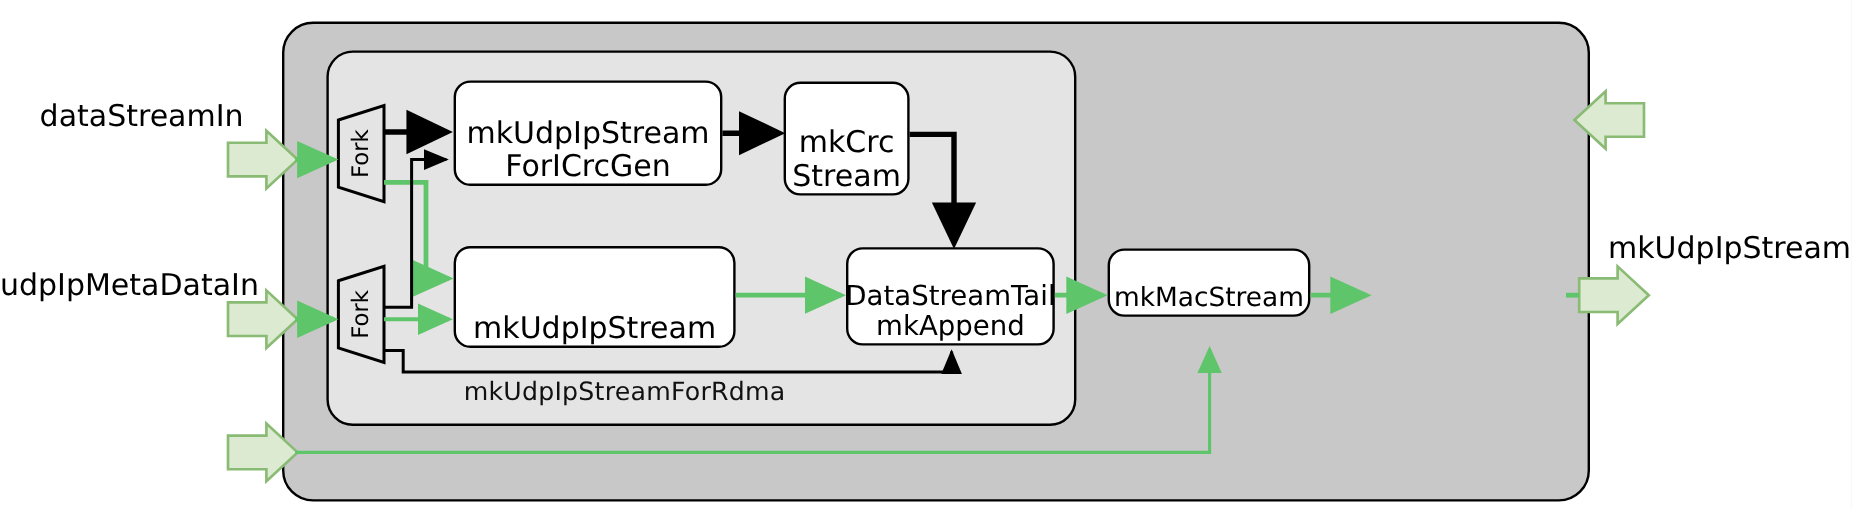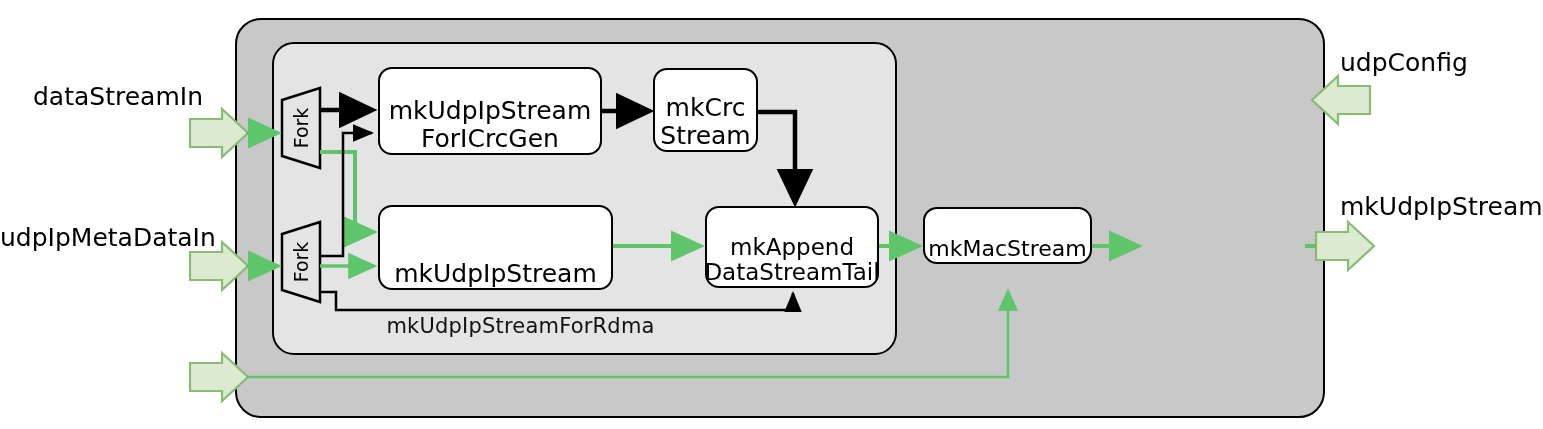--- a/index.html
+++ b/index.html
@@ -46,47 +46,46 @@
 <body>
 
 <div id="stage">
 
   <div class="outer-box"></div>
   <div class="inner-box"></div>
   <div class="inner-caption">mkUdpIpStreamForRdma</div>
 
   <div class="io-label" style="left:33px;top:82px;">dataStreamIn</div>
   <div class="io-label" style="left:0px;top:210px;margin-top:13px;">udpIpMetaDataIn</div>
-  <div class="io-label" style="left:1340px;top:48px;">udpConfig</div>
   <div class="io-label" style="left:1340px;top:192px;">mkUdpIpStream</div>
 
   <div class="mod" style="left:378px;top:67px;width:224px;height:88px;font-size:25px;">
     <div>
       <span>mkUdpIpStream</span>
       <span>ForICrcGen</span>
     </div>
   </div>
 
-  <div class="mod" style="left:653px;top:68px;width:105px;height:84px;font-size:25px;">
+  <div class="mod" style="left:653px;top:68px;width:105px;height:95px;font-size:25px;">
     <div>
       <span>mkCrc</span>
       <span>Stream</span>
     </div>
   </div>
 
   <div class="mod" style="left:378px;top:205px;width:235px;height:85px;font-size:25px;">
     <div>
       <span>mkUdpIpStream</span>
     </div>
   </div>
 
   <div class="mod" style="left:705px;top:206px;width:174px;height:82px;font-size:23px;">
     <div>
+      <span>DataStreamTail</span>
       <span>mkAppend</span>
-      <span>DataStreamTail</span>
     </div>
   </div>
 
   <div class="mod" style="left:923px;top:207px;width:169px;height:57px;font-size:22px;">
     <div>
       <span>mkMacStream</span>
     </div>
   </div>
 
 

